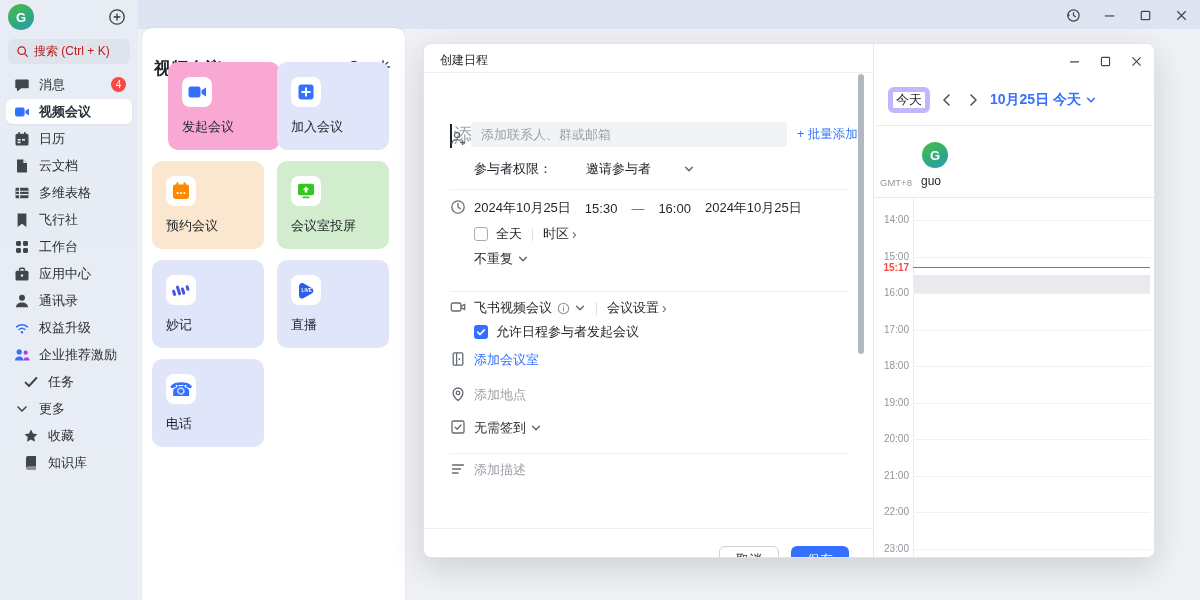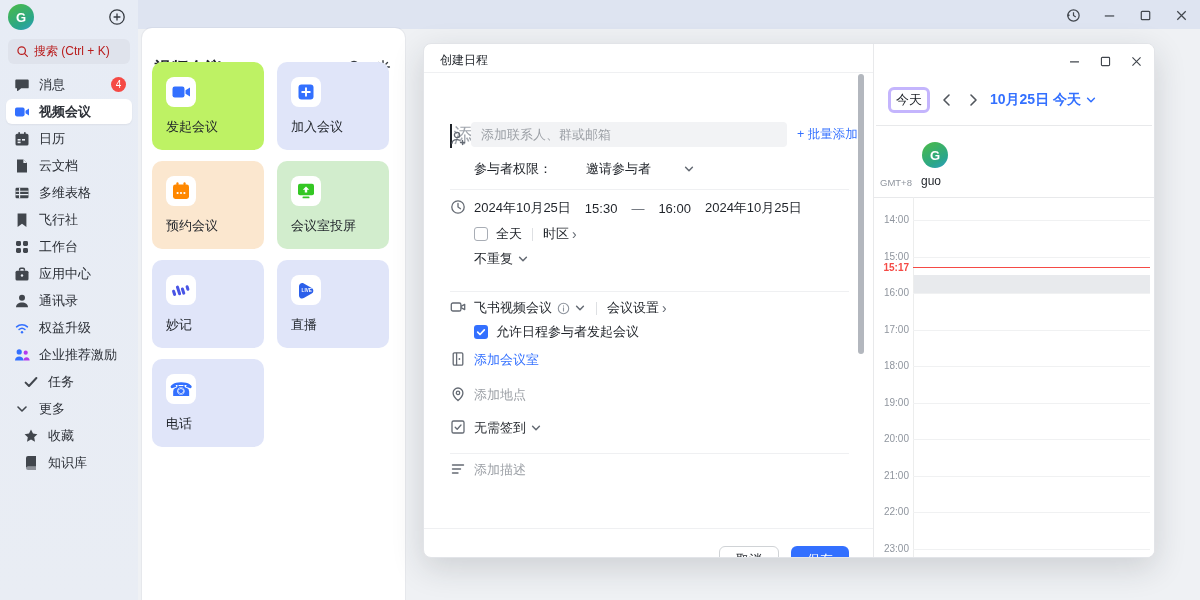--- a/index.html
+++ b/index.html
@@ -76,21 +76,21 @@
   .info-i { width:13px; height:13px; color:#8f959e; margin-left:5px; display:inline-flex; }
   .form-scrollbar { position:absolute; left:434px; top:30px; width:6px; height:280px; border-radius:3px; background:#b3b7be; }
   .footer { position:absolute; left:0; top:454px; width:449px; height:61px; border-top:1px solid #eff0f2; }
   .btn { position:absolute; height:28px; border-radius:6px; font-size:13px; display:flex; align-items:center; justify-content:center; cursor:default; }
   .btn-cancel { left:295px; top:17px; width:60px; background:#fff; border:1px solid #d0d3d6; color:#1f2329; }
   .btn-save { left:367px; top:17px; width:58px; background:#3370ff; color:#fff; }
 
   
   .calpanel { position:absolute; left:449px; top:0; width:283px; height:515px; border-left:1px solid #e8e9eb; background:#fff; }
   .cal-header { position:absolute; left:0; top:0; width:283px; height:81px; }
-  .today-btn { position:absolute; left:14px; top:43px; width:42px; height:26px; border:3px solid #c4b5fd; border-radius:6px;
+  .today-btn { position:absolute; left:14px; top:43px; width:42px; height:26px; border:5px solid #c4b5fd; border-radius:6px;
                font-size:13px; display:flex; align-items:center; justify-content:center; }
   .nav-chev { position:absolute; top:49px; width:14px; height:14px; color:#51565d; }
   .cal-date { position:absolute; left:116px; top:47px; font-size:14px; font-weight:bold; color:#3370ff; display:flex; align-items:center; }
   .cal-date .chev { color:#3370ff; }
   .cal-hline { position:absolute; left:2px; width:276px; height:1px; background:#e8e9eb; }
   .cal-body { position:absolute; left:0; top:81px; width:283px; height:434px; overflow:hidden; }
   .gmt { position:absolute; left:6px; top:52px; width:30px; font-size:9.5px; color:#8f959e; text-align:right; }
   .cal-avatar { position:absolute; left:48px; top:17px; width:26px; height:26px; border-radius:50%;
                 background:linear-gradient(150deg,#47b84f 10%,#2aa68b 70%,#2f9ec4); color:#fff; font-size:13px; font-weight:bold;
                 display:flex; align-items:center; justify-content:center; }
@@ -302,21 +302,21 @@
       <span class="pic"><svg viewBox="0 0 16 16" fill="none" stroke="currentColor" stroke-width="1.5">
             <circle cx="7" cy="7" r="4.6"></circle>
             <path d="M10.6 10.6 14 14" stroke-linecap="round"></path>
           </svg></span>
       <span class="pic"><svg viewBox="0 0 16 16" fill="none" stroke="currentColor" stroke-width="1.4">
             <circle cx="8" cy="8" r="2.1"></circle>
             <path d="M8 1.6v2.1M8 12.3v2.1M1.6 8h2.1M12.3 8h2.1M3.5 3.5l1.5 1.5M11 11l1.5 1.5M12.5 3.5 11 5M5 11l-1.5 1.5" stroke-linecap="round"></path>
           </svg></span>
     </div>
     <div class="cards" id="cards">
-        <div class="card" style="left: 10px; top: 34px; background: #bef264;">
+        <div class="card" style="left: 26px; top: 34px; background: #f9a8d4;">
           <div class="tile">
             <svg viewBox="0 0 20 20">
               <rect x="1.5" y="4.5" width="12" height="11" rx="2.2" fill="#3370ff"></rect>
               <path d="M14.5 8.3 19 5.4v9.2l-4.5-2.9z" fill="#3370ff"></path>
             </svg>
           </div>
           <div class="clabel">发起会议</div>
         </div>
         <div class="card" style="left: 135px; top: 34px; background: rgb(224, 229, 249);">
           <div class="tile">

